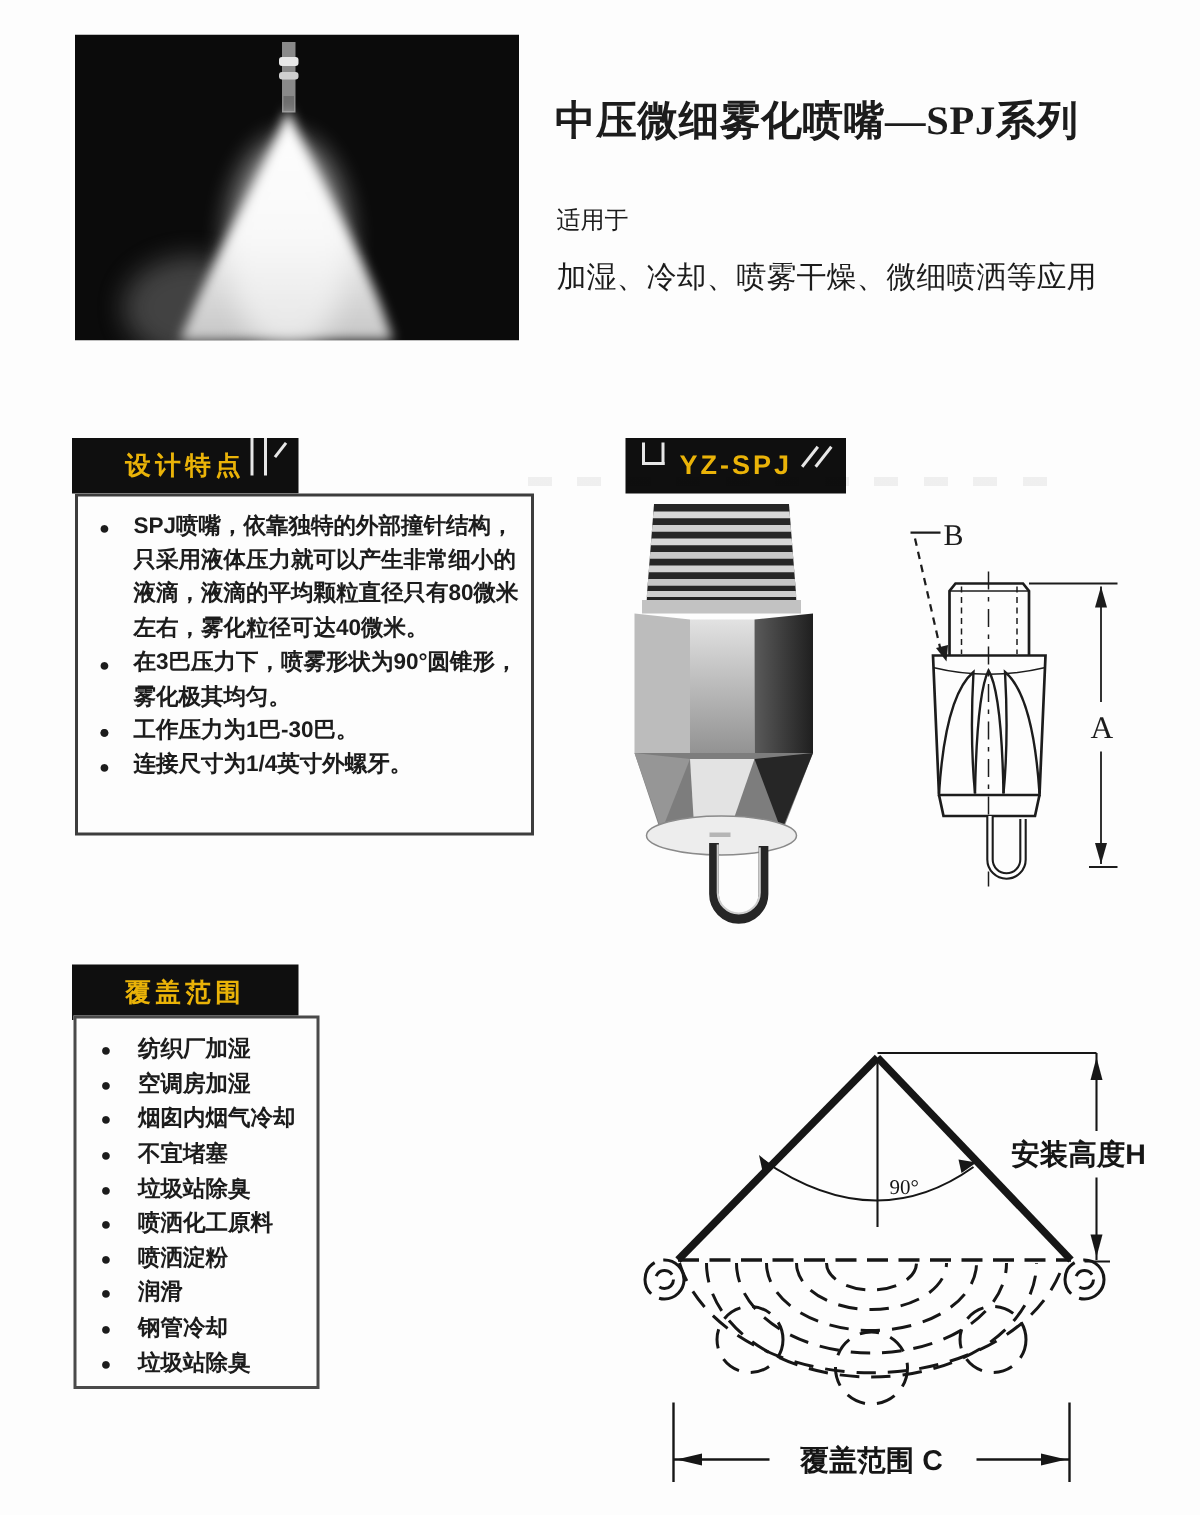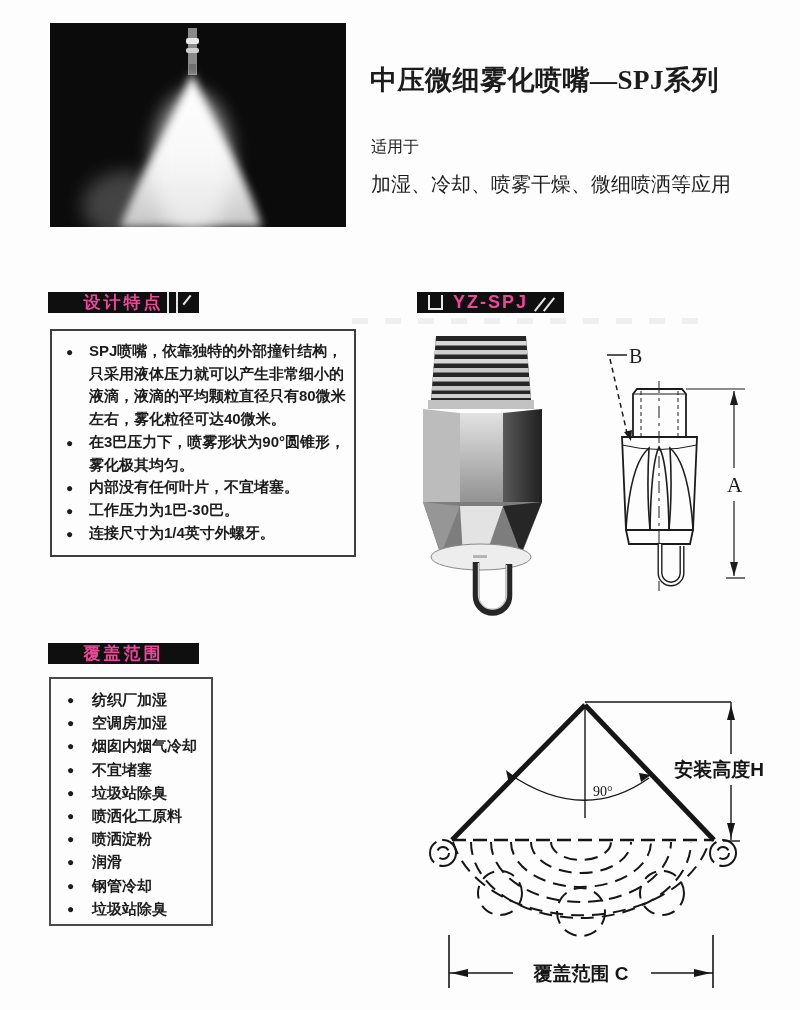--- a/index.html
+++ b/index.html
@@ -15,21 +15,21 @@
     position:absolute;left:370px;top:62px;
     font-family:"Liberation Serif","DejaVu Serif",serif;
     font-size:27px;font-weight:600;letter-spacing:.5px;white-space:nowrap;
   }
   .doc-sub1{position:absolute;left:371px;top:137px;
     font-family:"Liberation Serif","DejaVu Serif",serif;font-size:16px;font-weight:500;}
   .doc-sub2{position:absolute;left:371px;top:171px;
     font-family:"Liberation Serif","DejaVu Serif",serif;font-size:20px;font-weight:500;white-space:nowrap;}
   
   .bar{
-    position:absolute;height:21px;background:#0f0f0f;color:#ec4899;
+    position:absolute;height:37px;background:#0f0f0f;color:#eab308;
     display:flex;align-items:center;justify-content:center;
     font-size:17px;font-weight:700;letter-spacing:3px;overflow:hidden;
   }
   .bar-design{left:48px;top:292px;width:151px;}
   .bar-model{left:417px;top:292px;width:147px;letter-spacing:2px;font-size:18px;align-items:center;}
   .art{position:absolute;background:#fff;opacity:.9;}
   .art-u{position:absolute;width:11px;height:13px;border:2px solid #fff;border-top:none;
          background:transparent;left:11px;top:3px;opacity:.9;}
   .art-diag{transform:rotate(38deg);}
   
@@ -109,21 +109,21 @@
     <span class="art art-diag" style="left:122px;top:4px;width:2px;height:17px;"></span>
     <span class="art art-diag" style="left:131px;top:4px;width:2px;height:17px;"></span>
   </div>
 
   <div class="glitch"></div>
 
   <div class="design-box">
     <ul>
       <li><span class="dot">●</span><span>SPJ喷嘴，依靠独特的外部撞针结构，只采用液体压力就可以产生非常细小的液滴，液滴的平均颗粒直径只有80微米左右，雾化粒径可达40微米。</span></li>
       <li><span class="dot">●</span><span>在3巴压力下，喷雾形状为90°圆锥形，雾化极其均匀。</span></li>
-      <li><span class="dot">●</span><span>内部没有任何叶片，不宜堵塞。</span></li>
+      <li><span class="dot">●</span></li>
       <li><span class="dot">●</span><span>工作压力为1巴-30巴。</span></li>
       <li><span class="dot">●</span><span>连接尺寸为1/4英寸外螺牙。</span></li>
     </ul>
   </div>
 
   <svg class="nozzle-photo" viewBox="0 0 135 292" aria-hidden="true">
     <defs>
       <clipPath id="thrClip">
           <polygon points="21,4 111,4 116,68 16,68"></polygon>
         </clipPath>

